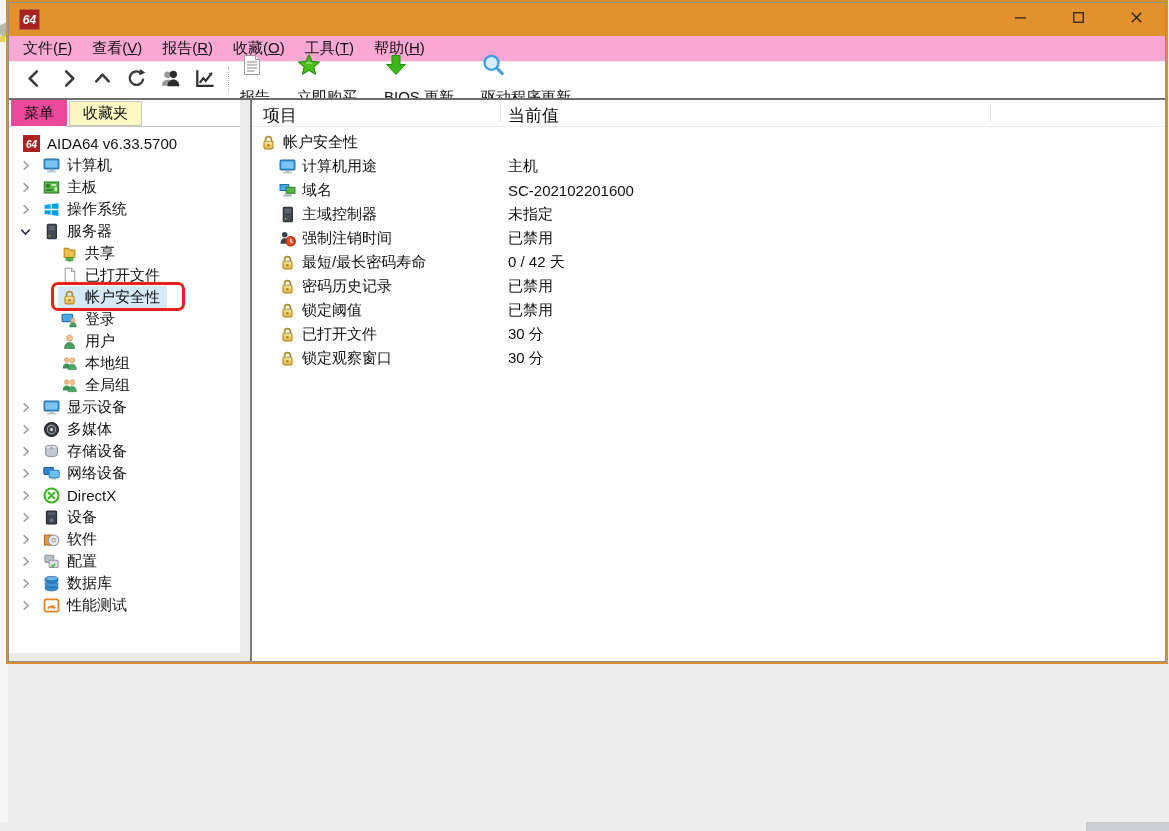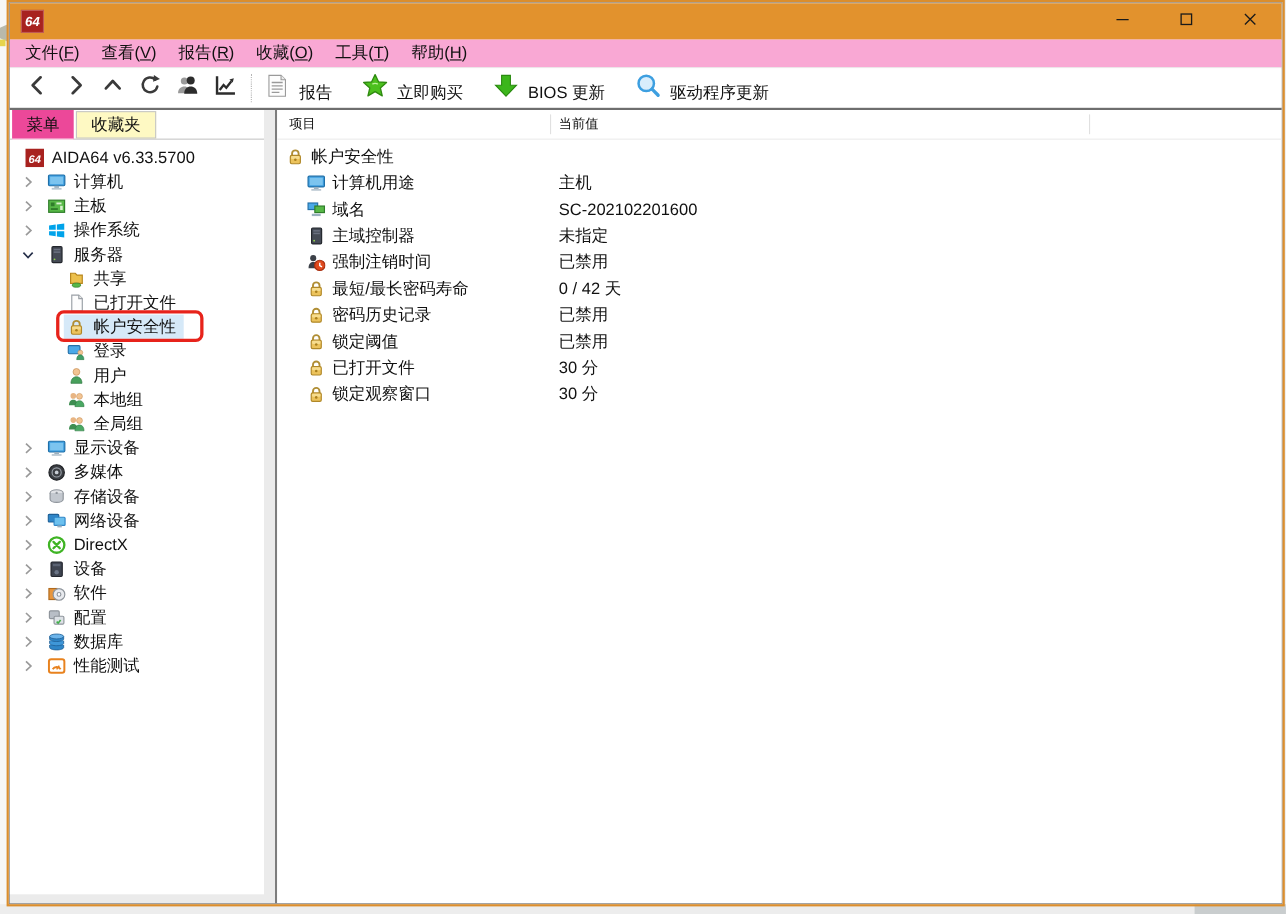--- a/index.html
+++ b/index.html
@@ -11,21 +11,21 @@
     -webkit-font-smoothing:antialiased;
   }
   
   .desk-sliver { position:absolute; left:0; top:0; width:8px; height:822px; background:#f7f7f7; }
   .desk-frag1 { position:absolute; left:0; top:22px; width:7px; height:16px; background:#b9b9ab; clip-path:polygon(0 20%,100% 0,100% 100%,0 80%); }
   .desk-frag2 { position:absolute; left:0; top:36px; width:5px; height:6px; background:#e6d44d; }
   .desk-dark { position:absolute; left:1086px; bottom:0; width:83px; height:9px; background:#c9cdce; }
 
   
   .window {
-    position:absolute; left:8px; top:2px; width:1158px; height:820px;
+    position:absolute; left:8px; top:2px; width:1158px; height:660px;
     background:#fff; border:1px solid #8f8f8f; outline:2px solid #db8e2d;
     display:flex; flex-direction:column;
   }
 
   
   .titlebar { height:33px; flex:0 0 33px; background:#e2922d; display:flex; align-items:center; padding-left:10px; }
   .app-logo { width:21px; height:21px; background:#a8221f; border:1px solid #c05a55; color:#fff;
     font-weight:bold; font-style:italic; font-size:12px; display:flex; align-items:center; justify-content:center; margin-right:9px; }
   .title-text { font-size:15px; color:#101010; white-space:pre; }
   .win-controls { margin-left:auto; display:flex; height:100%; }
@@ -37,21 +37,21 @@
     font-size:15px; border-bottom:1px solid #ececec; }
   .menu-item { padding:0 10px; color:#111; cursor:default; }
 
   
   .toolbar { height:36px; flex:0 0 36px; background:#fff; display:flex; align-items:center; padding-left:10px; }
   .nav-group { display:flex; align-items:center; gap:3px; }
   .tbtn { width:31px; height:28px; display:flex; align-items:center; justify-content:center; }
   .tbtn svg { width:23px; height:23px; }
   .tb-sep { width:1px; height:26px; border-left:1px dotted #b5b5b5; margin:0 11px 0 8px; }
   .actions { display:flex; align-items:center; gap:27px; }
-  .tool-action { display:flex; align-items:flex-end; gap:8px; font-size:15px; color:#111; cursor:default; }
+  .tool-action { display:flex; align-items:flex-start; gap:8px; font-size:15px; color:#111; cursor:default;flex-direction:column; }
   .tool-action svg { width:24px; height:24px; }
 
   
   .content { flex:1; min-height:0; display:flex; border-top:2px solid #6e6e6e; }
   .left-panel { width:241px; flex:0 0 241px; background:#ebebeb; padding:0 10px 8px 0; display:flex; }
   .left-inner { flex:1; background:#fff; display:flex; flex-direction:column; min-height:0; }
   .divider { width:2px; flex:0 0 2px; background:#7d7d7d; cursor:col-resize; }
   .main-panel { flex:1; background:#fff; position:relative; overflow:hidden; }
 
   
@@ -69,21 +69,21 @@
   .chev { width:22px; flex:0 0 22px; display:flex; align-items:center; }
   .chev svg { width:15px; height:15px; }
   .ticon { width:18px; height:17px; flex:0 0 18px; display:flex; align-items:center; justify-content:center; margin-right:7px; }
   .ticon svg { width:17px; height:17px; }
   .row-inner { display:flex; align-items:center; height:22px; padding:0 7px 0 2px; }
   .row-inner.selected { background:#d6e9f8; }
   .red-annotation { position:absolute; left:42px; top:-4px; width:134px; height:29px;
     border:3px solid #e7231b; border-radius:7px; z-index:5; pointer-events:none; }
 
   
-  .table-header { height:27px; position:relative; border-bottom:1px solid #ececec; font-size:12px; color:#111; }
+  .table-header { height:27px; position:relative; border-bottom:1px solid #ececec; font-size:17px; color:#111; }
   .col1 { position:absolute; left:11px; top:4px; }
   .col2 { position:absolute; left:256px; top:4px; }
   .hsep { position:absolute; top:4px; bottom:4px; width:1px; background:#e0e0e0; }
   .hsep1 { left:248px; } .hsep2 { left:738px; }
   .table-body { padding-top:3px; font-size:15px; }
   .trow { height:24px; display:flex; align-items:center; position:relative; color:#111; cursor:default; white-space:nowrap; }
   .trow .ticon { margin-right:6px; }
   .ind0 { padding-left:7px; }
   .ind1 { padding-left:26px; }
   .tlabel { color:#111; }

